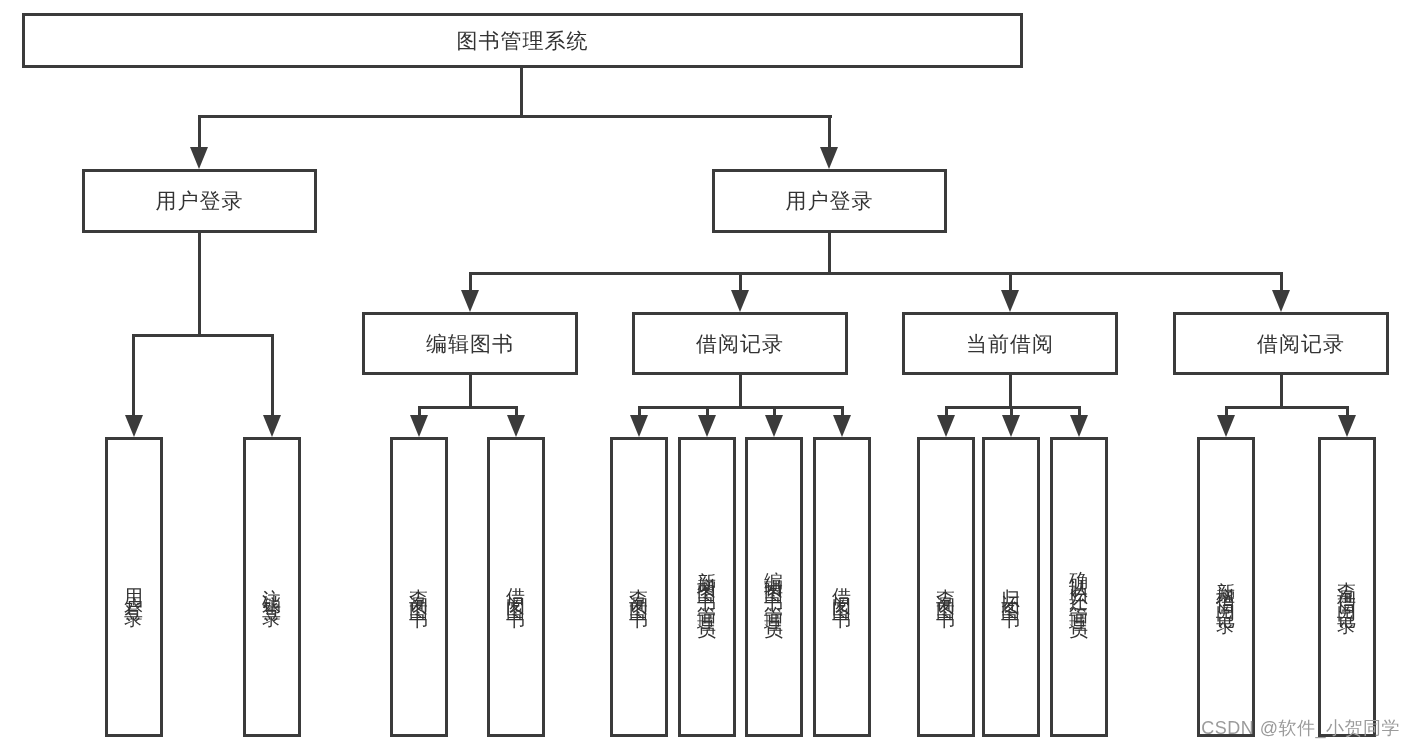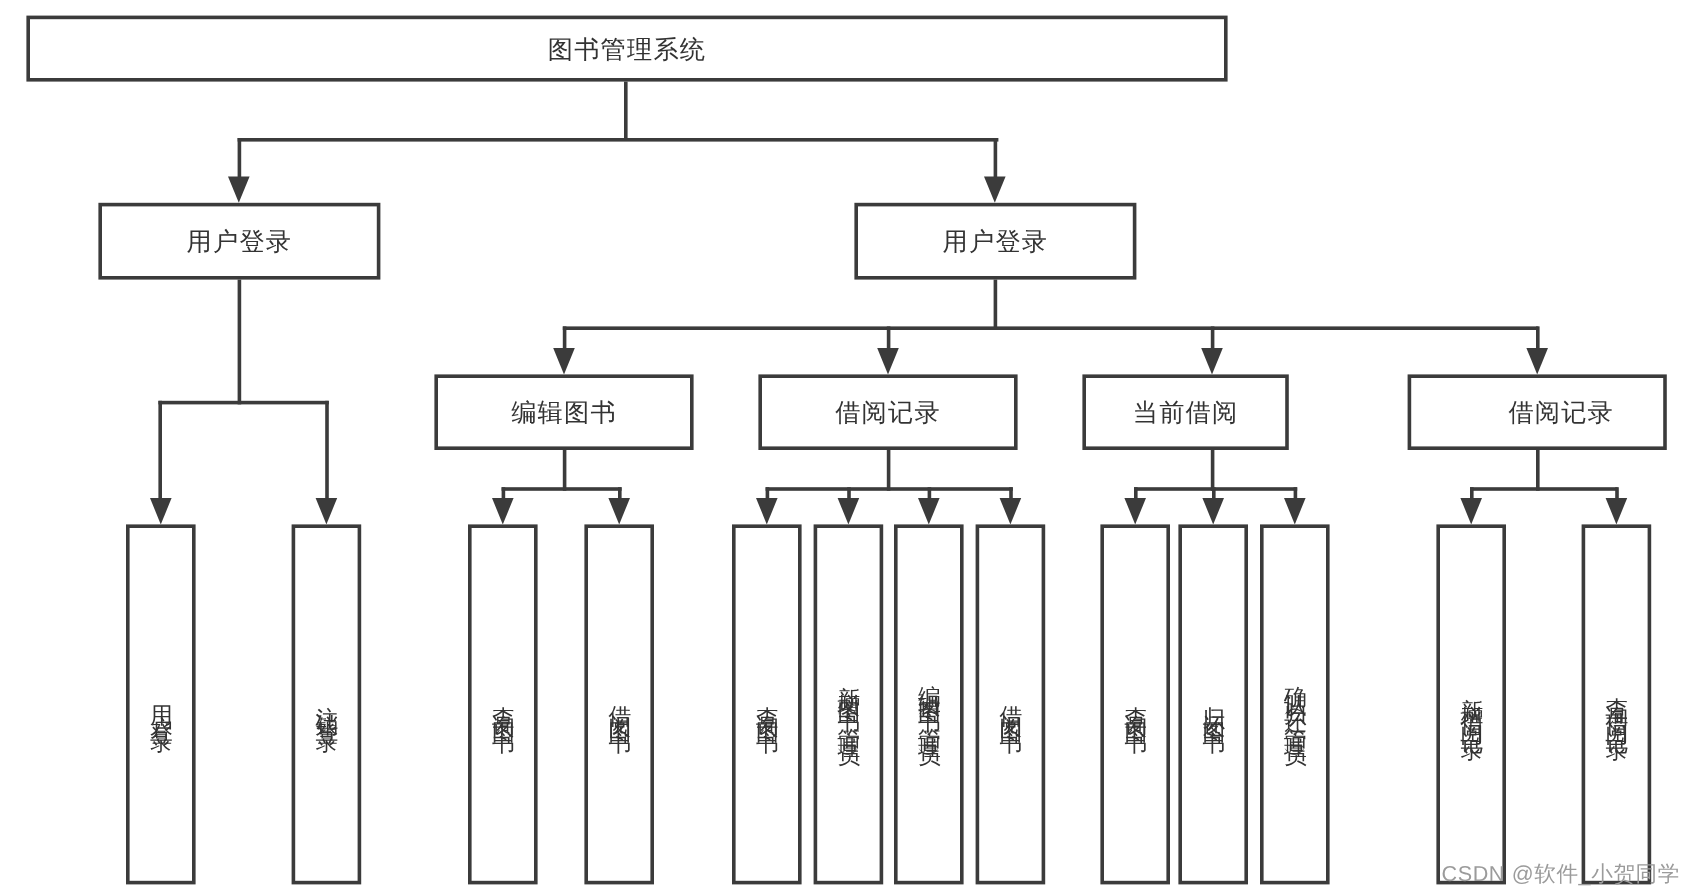--- a/index.html
+++ b/index.html
@@ -81,21 +81,21 @@
 <div class="arrow" style="left:461px;top:290px;"></div>
 <div class="vline" style="left:739px;top:272px;height:20px;"></div>
 <div class="arrow" style="left:731px;top:290px;"></div>
 <div class="vline" style="left:1009px;top:272px;height:20px;"></div>
 <div class="arrow" style="left:1001px;top:290px;"></div>
 <div class="vline" style="left:1280px;top:272px;height:20px;"></div>
 <div class="arrow" style="left:1272px;top:290px;"></div>
 
 <div class="hbox" style="left:362px;top:312px;width:216px;height:63px;">编辑图书</div>
 <div class="hbox" style="left:632px;top:312px;width:216px;height:63px;">借阅记录</div>
-<div class="hbox" style="left:902px;top:312px;width:172px;height:63px;">当前借阅</div>
+<div class="hbox" style="left:902px;top:312px;width:216px;height:63px;">当前借阅</div>
 <div class="hbox" style="left:1173px;top:312px;width:216px;height:63px;padding-left:40px;">借阅记录</div>
 
 <div class="vline" style="left:469px;top:375px;height:34px;"></div>
 <div class="hline" style="left:418px;top:406px;width:100px;"></div>
 <div class="vline" style="left:418px;top:406px;height:12px;"></div>
 <div class="arrow" style="left:410px;top:415px;"></div>
 <div class="vline" style="left:515px;top:406px;height:12px;"></div>
 <div class="arrow" style="left:507px;top:415px;"></div>
 
 <div class="vline" style="left:739px;top:375px;height:34px;"></div>

